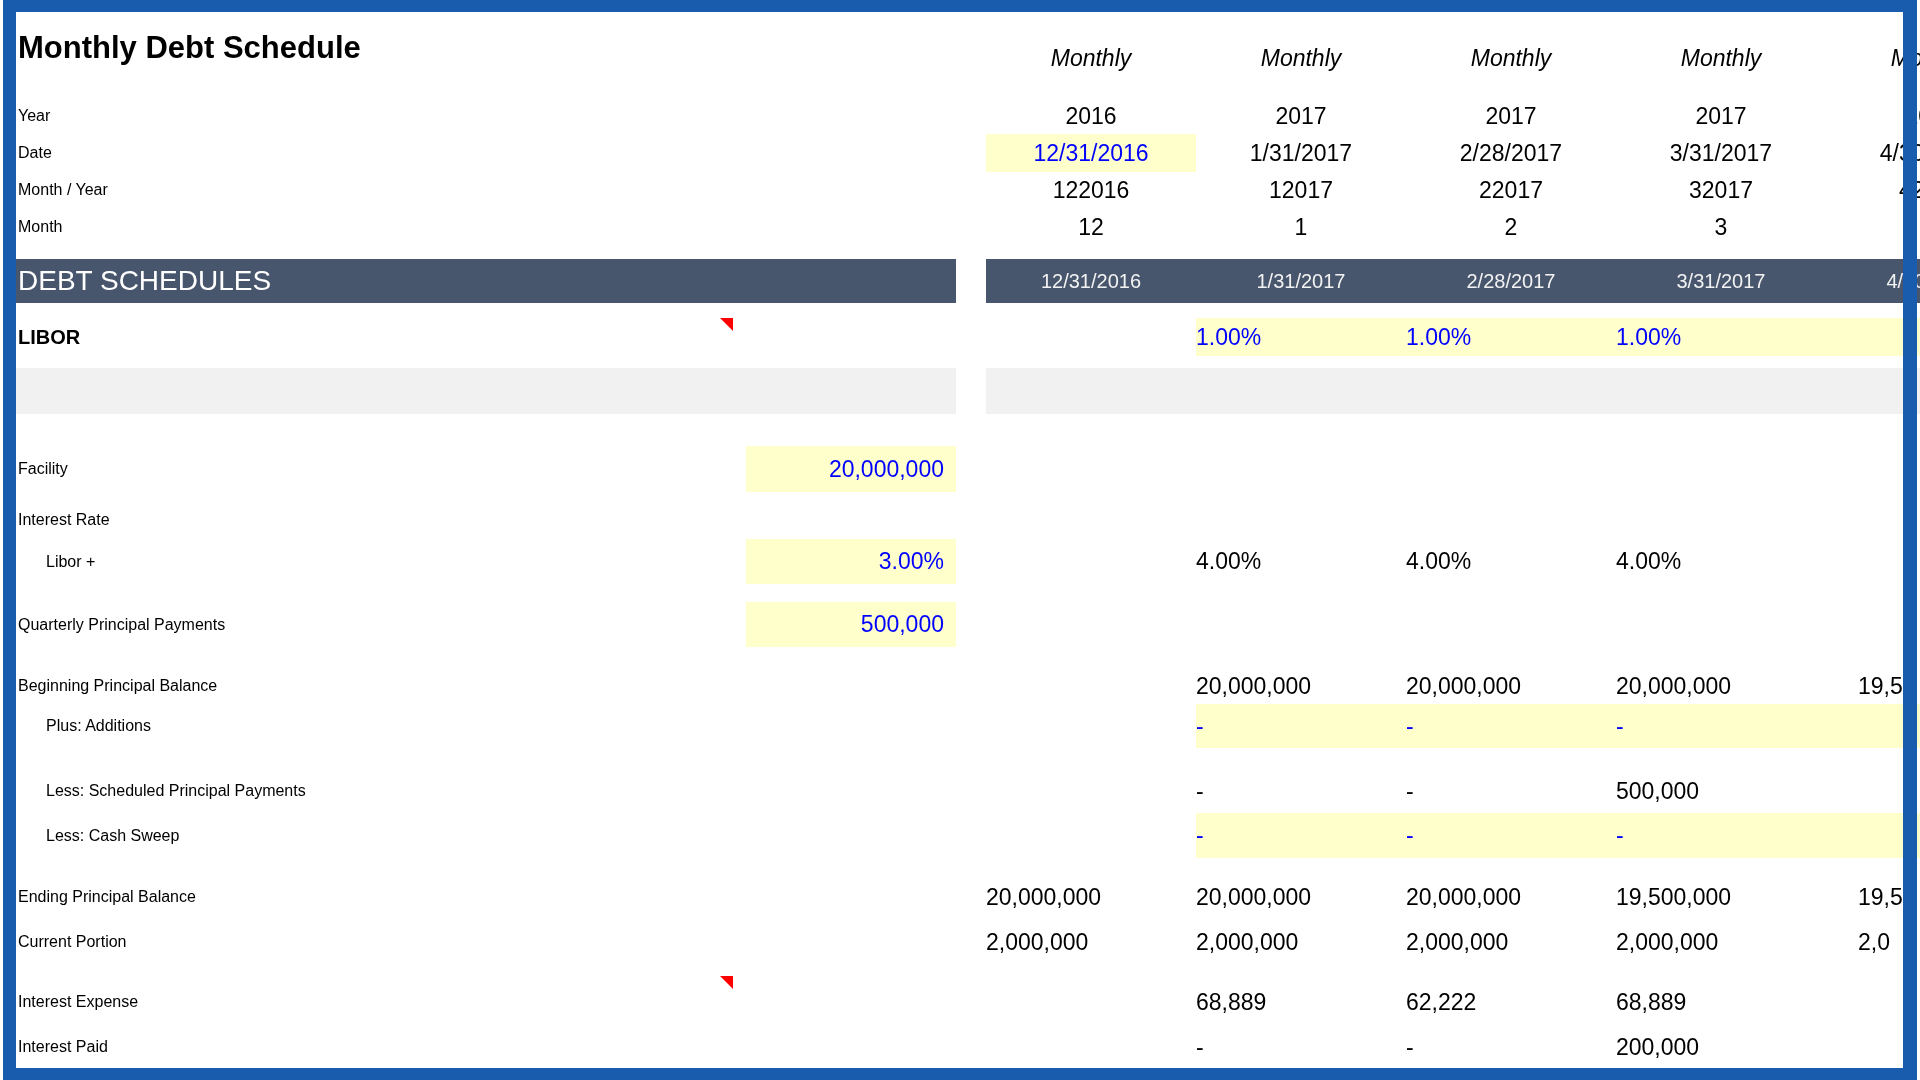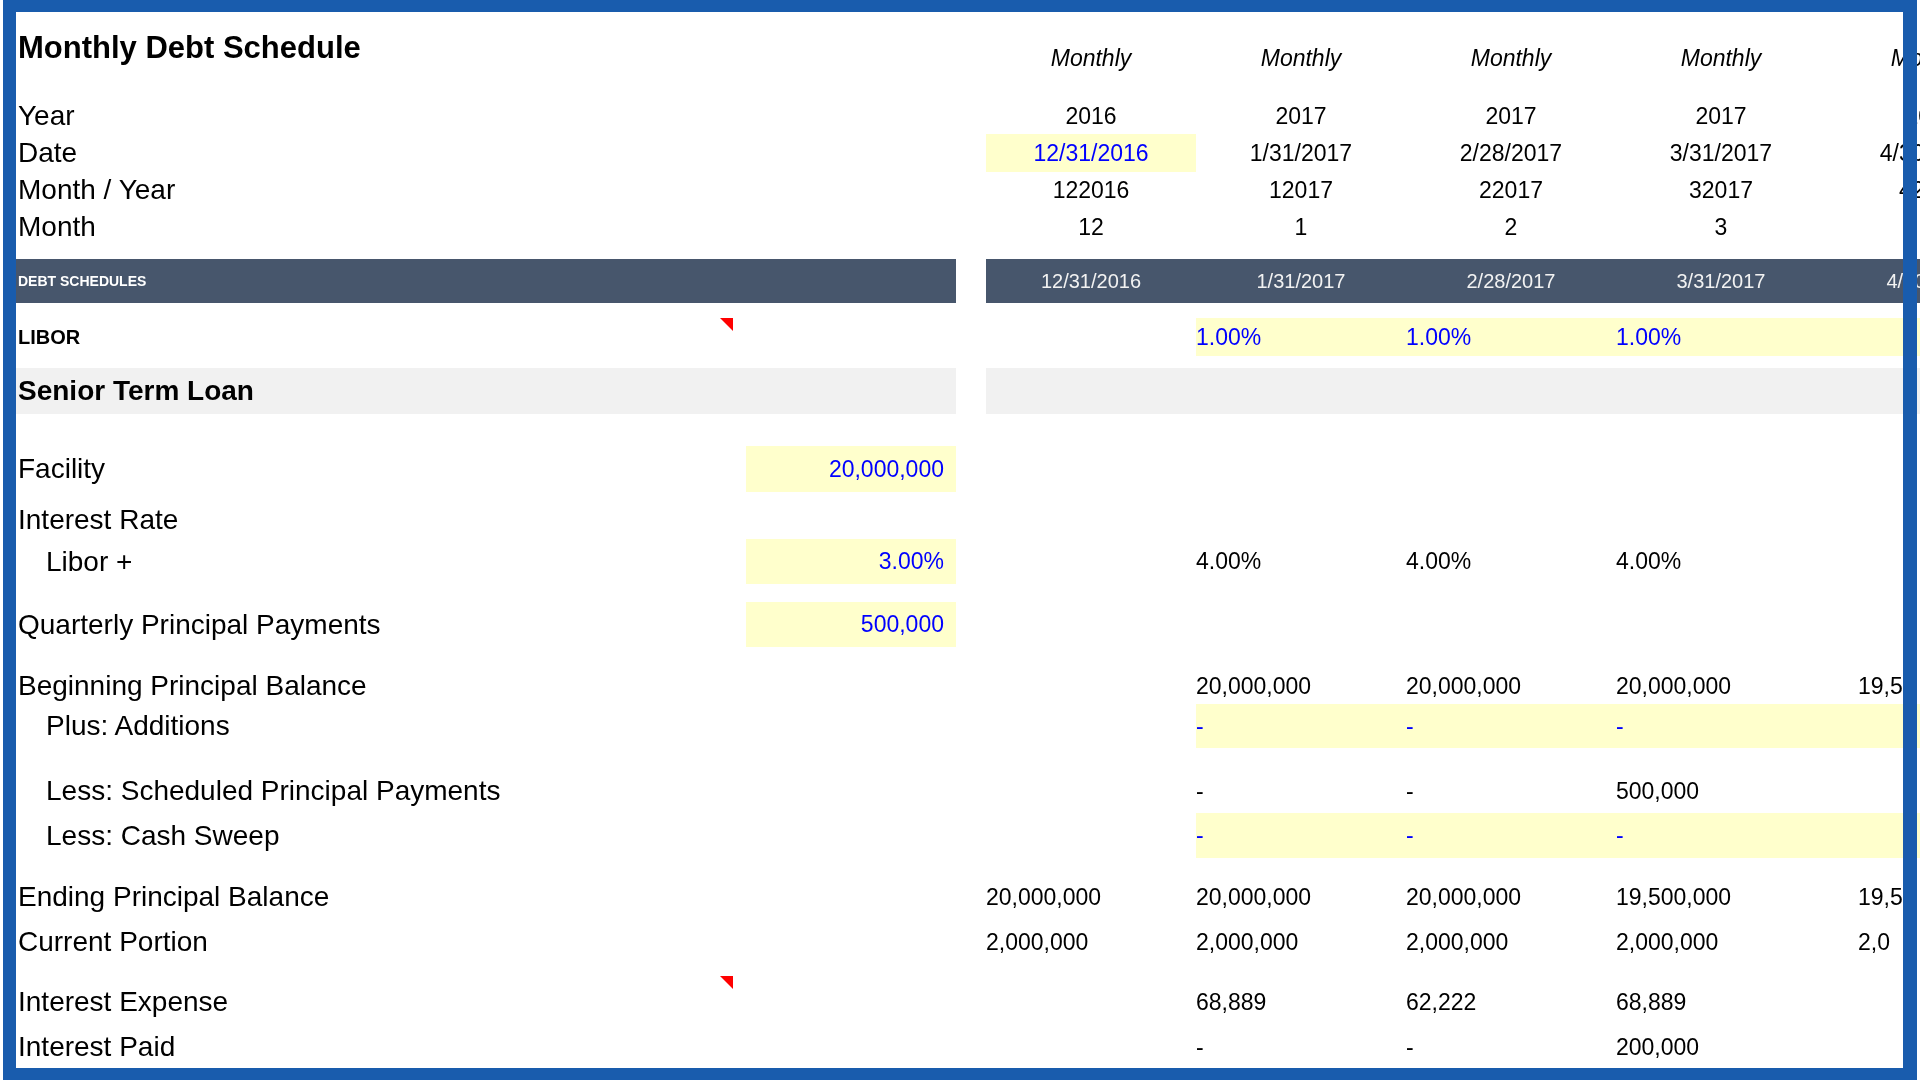--- a/index.html
+++ b/index.html
@@ -11,21 +11,21 @@
   }
   
   .frame{
     position:absolute;left:3px;top:0;width:1914px;height:1080px;
     box-sizing:border-box;border-style:solid;border-color:#195CAD;
     border-width:12px 14px 12px 13px;z-index:50;pointer-events:none;
   }
   
   .r{position:absolute;left:0;width:1920px;}
   .r > span{display:block;position:absolute;top:0;bottom:0;}
-  .lbl{left:18px;font-size:28px;white-space:nowrap;}
+  .lbl{left:18px;font-size:16px;white-space:nowrap;}
   .lbl.ind{left:46px;}
   .in{
     left:746px;width:210px;box-sizing:border-box;text-align:right;padding-right:12px;
     background:#FFFFCC;color:#0000FF;font-size:23px;
   }
   .c1{left:986px;}.c2{left:1196px;}.c3{left:1406px;}.c4{left:1616px;}.c5{left:1826px;}
   .c1,.c2,.c3,.c4,.c5{width:210px;box-sizing:border-box;font-size:23px;}
   .num{text-align:left;padding-right:12px;}
   .ctr{text-align:center;}
   .lft{text-align:left;padding-left:32px;}
@@ -40,21 +40,21 @@
   .ylwband{position:absolute;top:0;bottom:0;left:1196px;right:0;background:#FFFFCC;}
   
   .r-title {top:26px; height:44px;line-height:44px;}
   .r-title .lbl{font-size:31px;font-weight:bold;}
   .r-monthly{top:44px; height:28px;line-height:28px;}
   .r-year   {top:102px;height:28px;line-height:28px;}
   .r-date   {top:134px;height:38px;line-height:38px;}
   .r-my     {top:176px;height:28px;line-height:28px;}
   .r-month  {top:213px;height:28px;line-height:28px;}
   .r-band   {top:259px;height:44px;line-height:44px;}
-  .r-band .bandtitle{left:18px;font-size:14px;font-weight:bold;color:#fff;}
+  .r-band .bandtitle{left:18px;font-size:28px;font-weight:normal;color:#fff;}
   .r-band .c1,.r-band .c2,.r-band .c3,.r-band .c4,.r-band .c5{font-size:20px;color:#F2F2F2;}
   .r-libor  {top:318px;height:38px;line-height:38px;}
   .r-libor .lbl{font-size:20px;font-weight:bold;}
   .r-senior {top:368px;height:46px;line-height:46px;}
   .r-senior .lbl{font-weight:bold;}
   .r-fac    {top:446px;height:46px;line-height:46px;}
   .r-ir     {top:506px;height:28px;line-height:28px;}
   .r-lp     {top:539px;height:45px;line-height:45px;}
   .r-qp     {top:602px;height:45px;line-height:45px;}
   .r-beg    {top:672px;height:28px;line-height:28px;}
@@ -138,21 +138,20 @@
   <span class="lbl">LIBOR</span>
   <span class="c2 num blue">1.00%</span>
   <span class="c3 num blue">1.00%</span>
   <span class="c4 num blue">1.00%</span>
 </div>
 <div class="cmark m-libor"></div>
 
 <div class="r r-senior">
   <div class="graybg seg-l"></div>
   <div class="graybg seg-r"></div>
-  <span class="lbl">Senior Term Loan</span>
 </div>
 
 <div class="r r-fac">
   <span class="lbl">Facility</span>
   <span class="in">20,000,000</span>
 </div>
 
 <div class="r r-ir">
   <span class="lbl">Interest Rate</span>
 </div>

